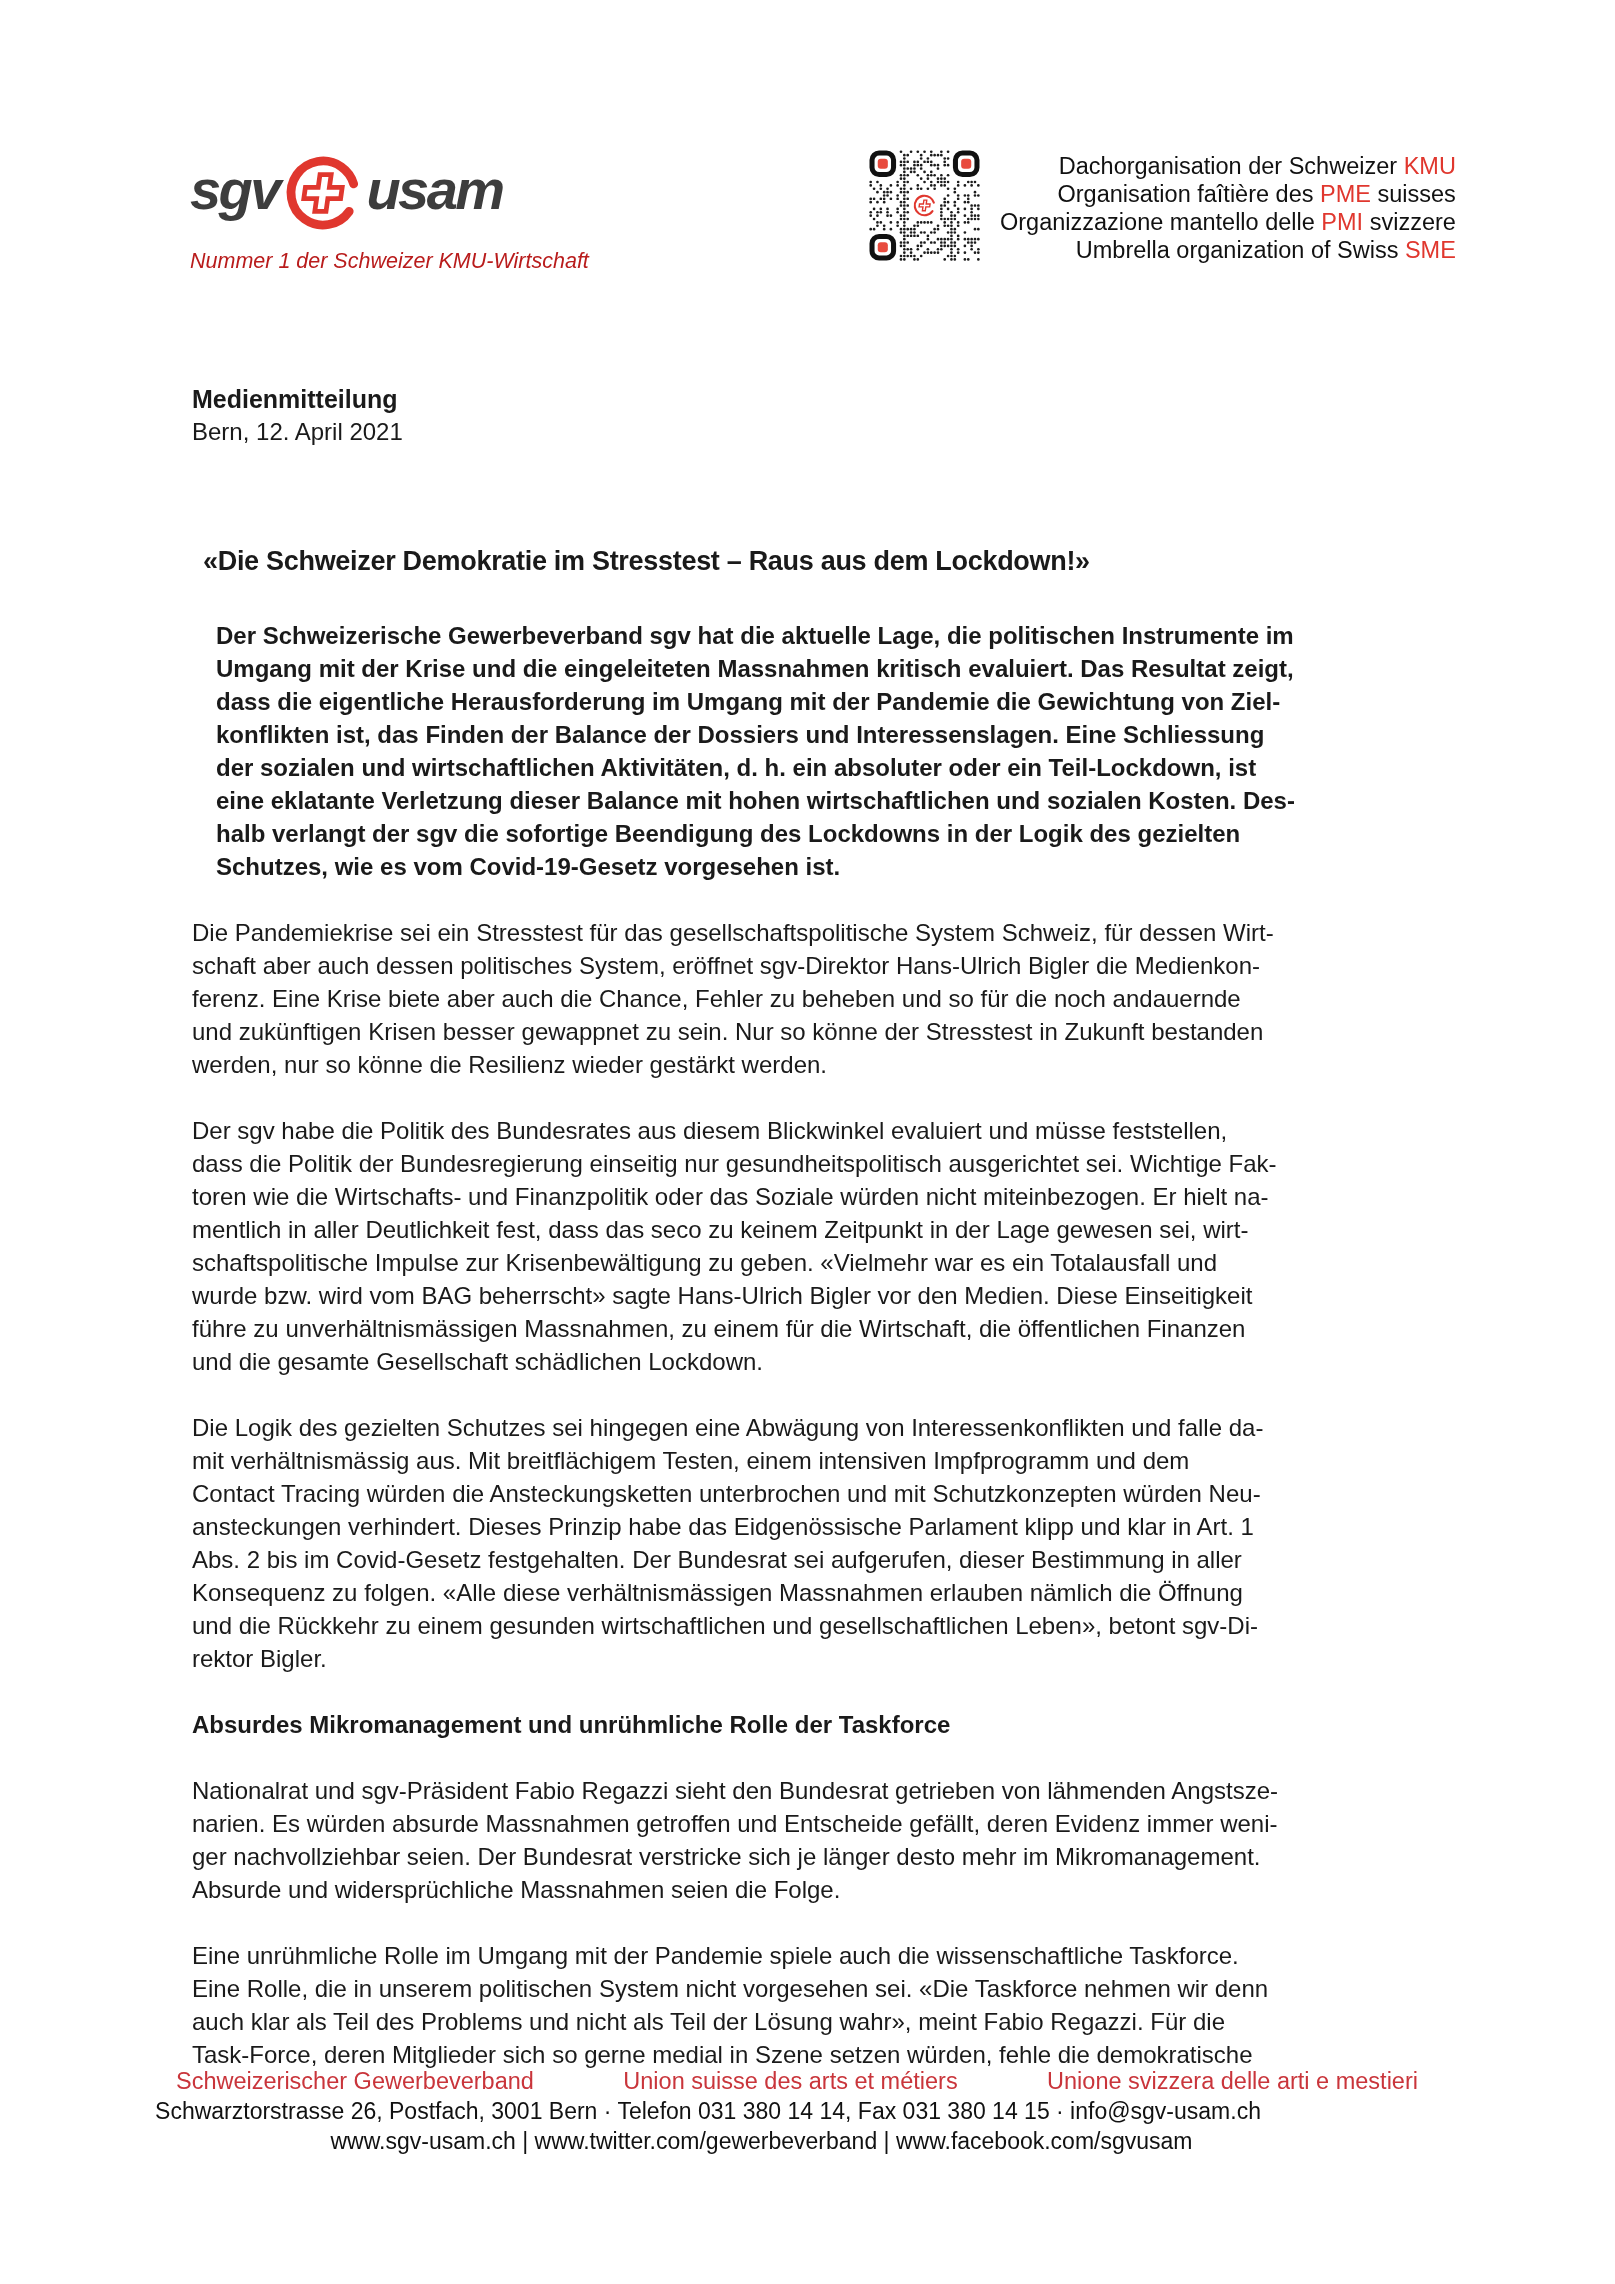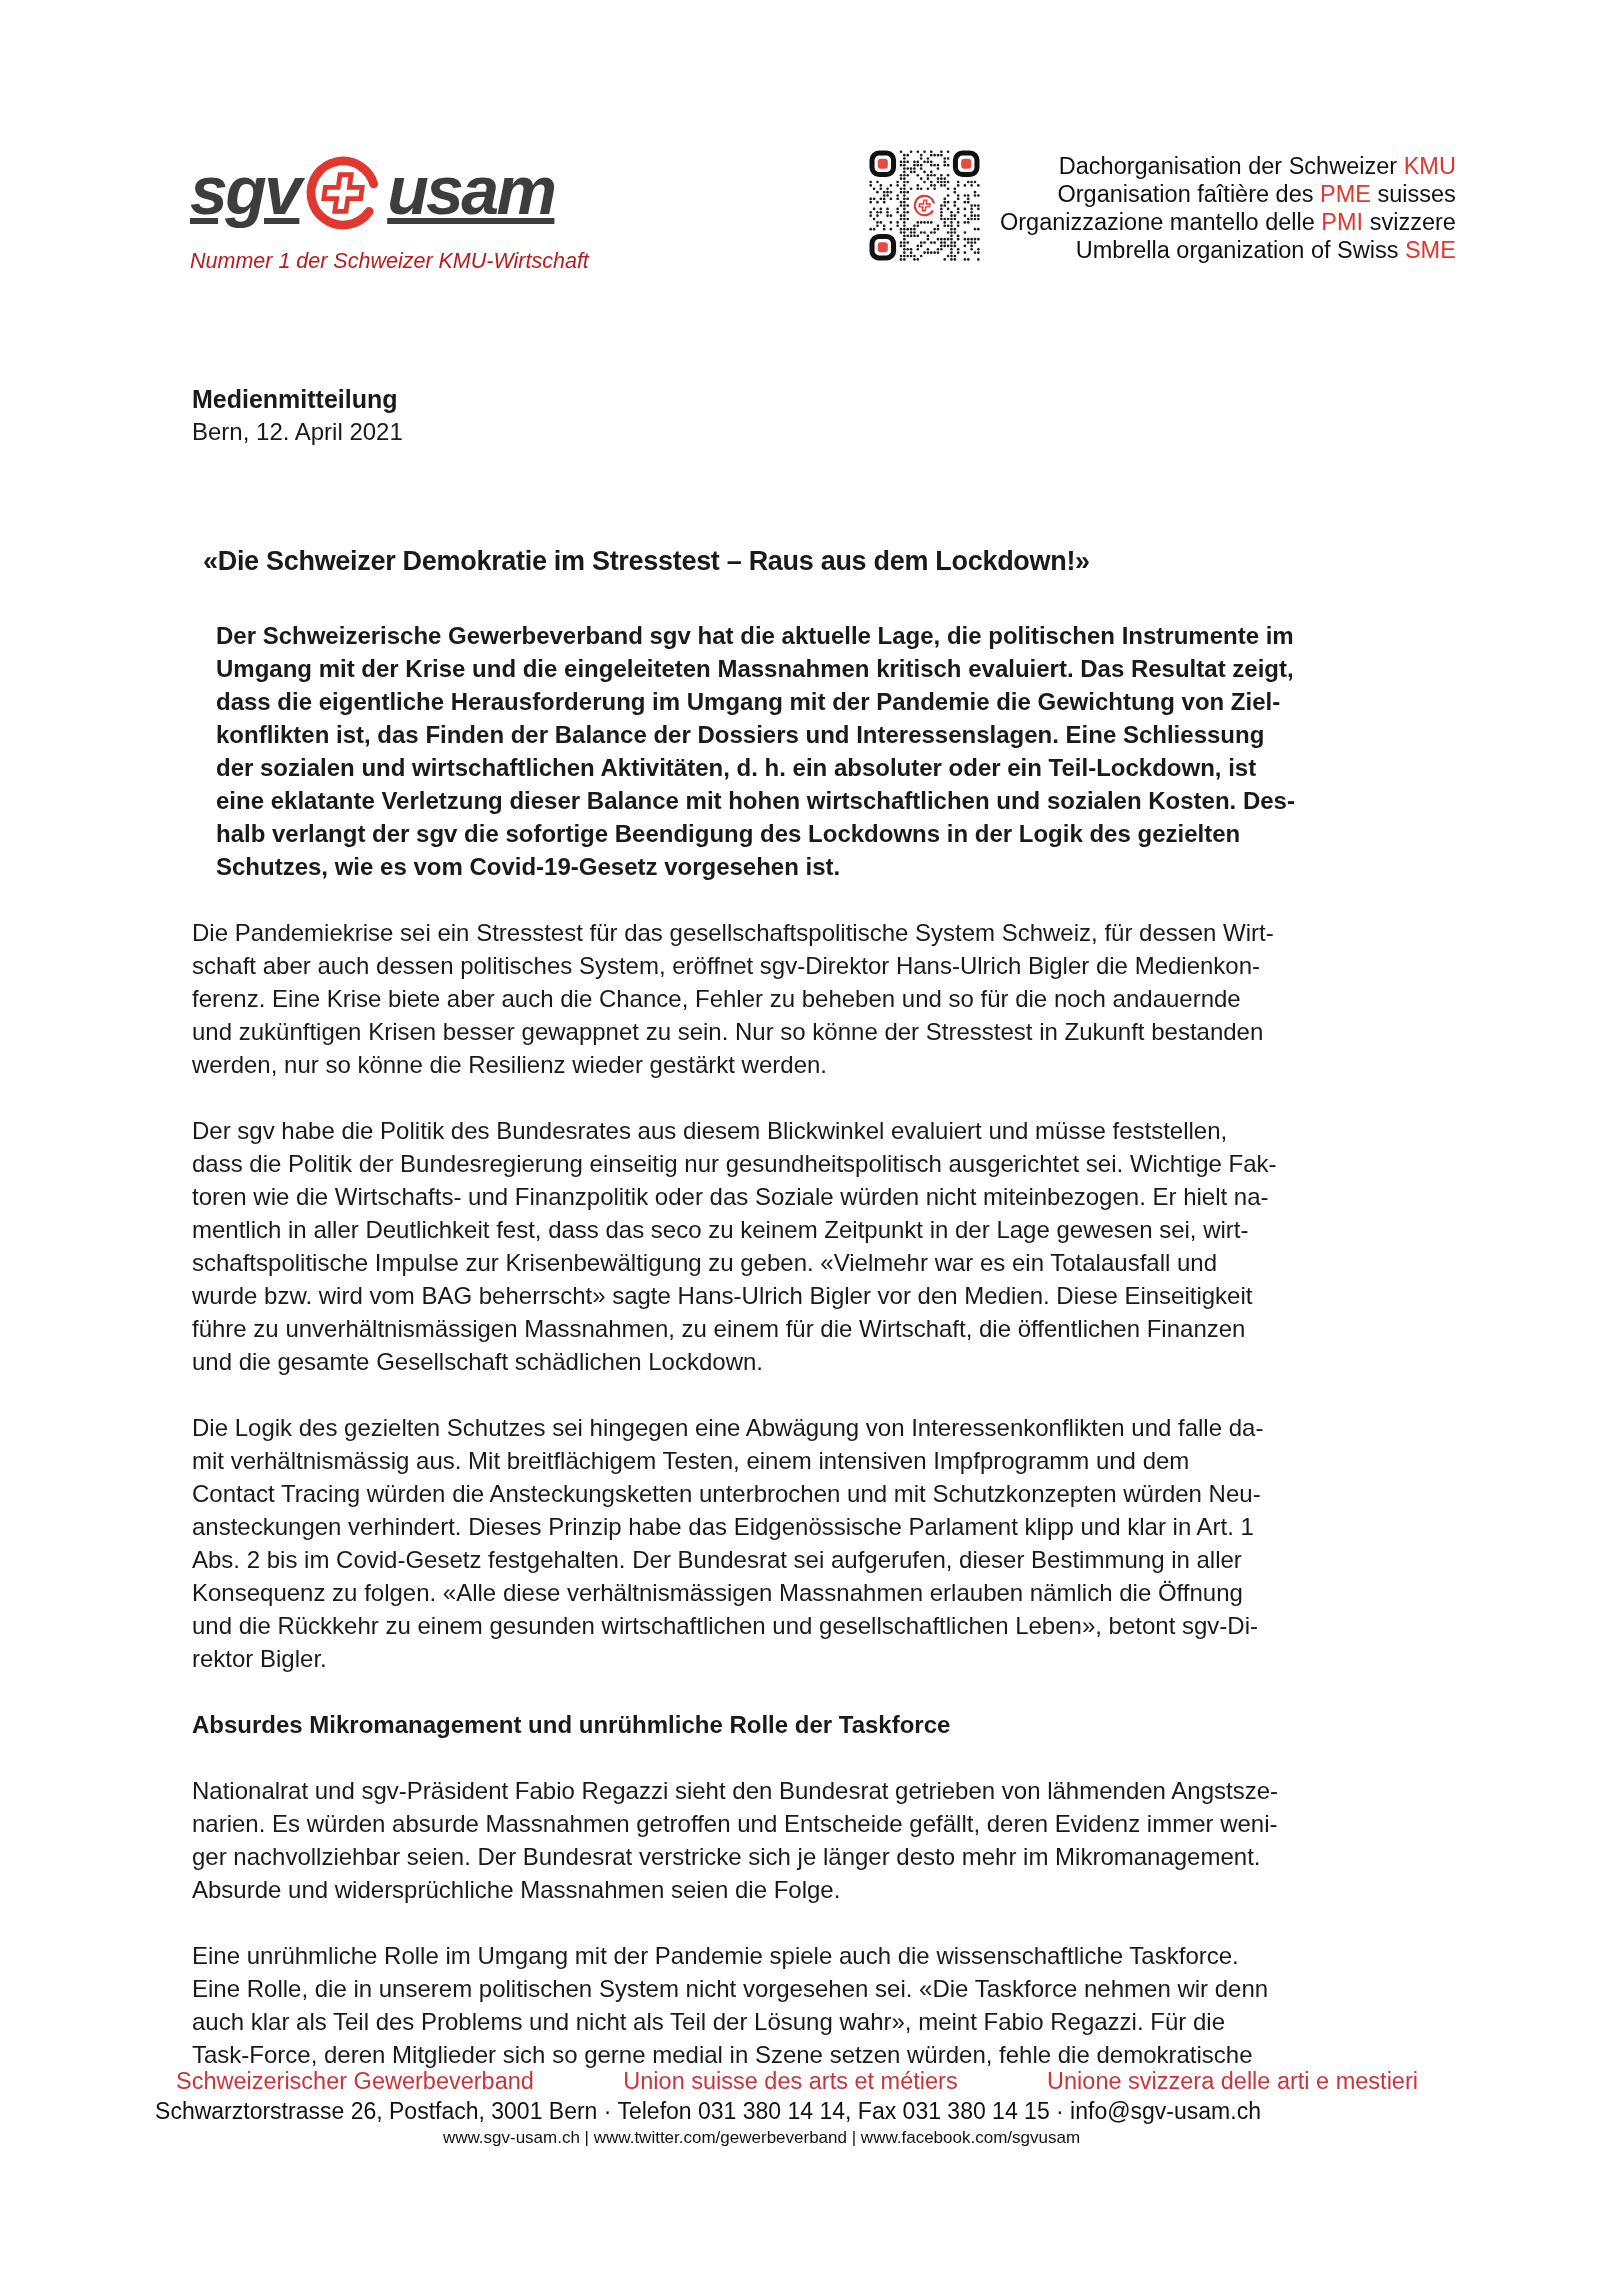--- a/index.html
+++ b/index.html
@@ -10,22 +10,22 @@
     color: #1a1a1a;
     position: relative;
     overflow: hidden;
   }
   .page { position: absolute; inset: 0; }
 
   
   .logo-block { position: absolute; left: 190px; top: 149px; }
   .logo-row { display: flex; align-items: center; }
   .logo-word {
-    font-size: 68px; font-style: italic; font-weight: bold;
-    letter-spacing: -2.6px; color: #3d3d3d; line-height: 1; text-decoration: underline;
+    font-size: 56px; font-style: italic; font-weight: bold;
+    letter-spacing: -2.6px; color: #3d3d3d; line-height: 1;
   }
   .logo-at { width: 80px; height: 82px; margin: 0 3.9px; position: relative; top: 2.6px; }
   .logo-tagline {
     margin-top: 18px;
     font-size: 21.5px; font-style: italic; color: #b91c1c; letter-spacing: 0px;
   }
 
   .qr-block { position: absolute; left: 869px; top: 150px; width: 111px; height: 111px; }
   .org-block {
     position: absolute; left: 1000px; top: 152px;
@@ -55,21 +55,21 @@
     position: absolute; left: 176px; top: 2068px; width: 1242px;
     display: flex; justify-content: space-between;
     font-size: 23.5px; color: #c9353b; white-space: nowrap;
   }
   .footer-address {
     position: absolute; left: 0; top: 2098px; width: 1416px;
     text-align: center; font-size: 23px; color: #111;
   }
   .footer-links {
     position: absolute; left: 0; top: 2128px; width: 1523px;
-    text-align: center; font-size: 17px; color: #111;
+    text-align: center; font-size: 23px; color: #111;
   }
 </style>
 </head>
 <body>
 
 <div class="page">
 
   <div class="logo-block">
     <div class="logo-row">
       <span class="logo-word">sgv</span>

